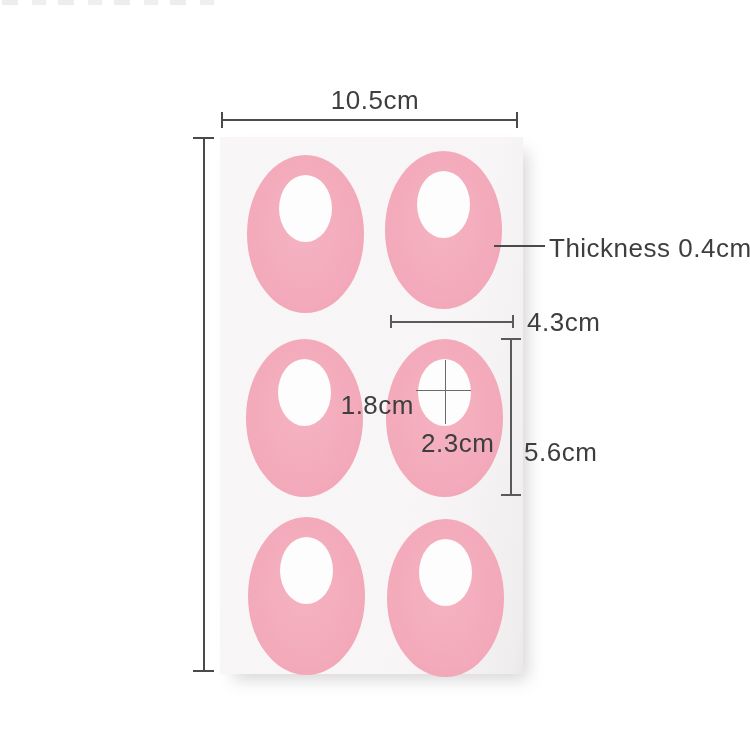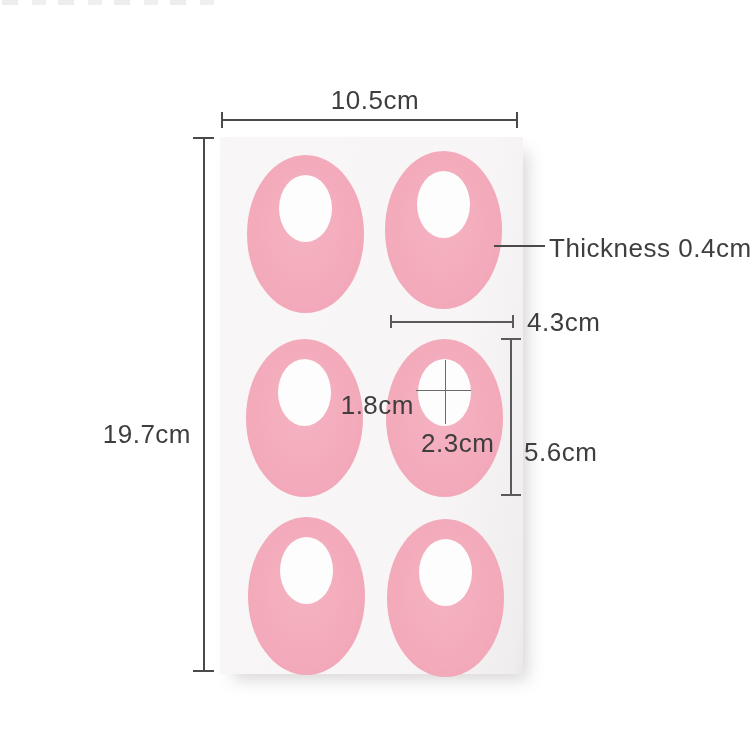--- a/index.html
+++ b/index.html
@@ -105,21 +105,20 @@
   </div>
   <div class="pad r3c2">
     <div class="hole"></div>
   </div>
 
   <div class="mlabel center" style="left:375px; top:87px;">10.5cm</div>
   <div class="mline" style="left:222px; top:119px; width:296px; height:2px;"></div>
   <div class="mline" style="left:221px; top:112px; width:2px; height:16px;"></div>
   <div class="mline" style="left:516px; top:112px; width:2px; height:16px;"></div>
 
-  <div class="mlabel right" style="left:191px; top:408px;">19.7cm</div>
   <div class="mline" style="left:203px; top:137px; width:2px; height:535px;"></div>
   <div class="mline" style="left:193px; top:137px; width:21px; height:2px;"></div>
   <div class="mline" style="left:193px; top:670px; width:21px; height:2px;"></div>
 
   <div class="mline" style="left:494px; top:245px; width:51px; height:2px;"></div>
   <div class="mlabel" style="left:549px; top:235px;">Thickness 0.4cm</div>
 
   <div class="mline thin" style="left:391px; top:321px; width:122px; height:2px;"></div>
   <div class="mline thin" style="left:390px; top:315px; width:2px; height:13px;"></div>
   <div class="mline thin" style="left:512px; top:315px; width:2px; height:13px;"></div>

